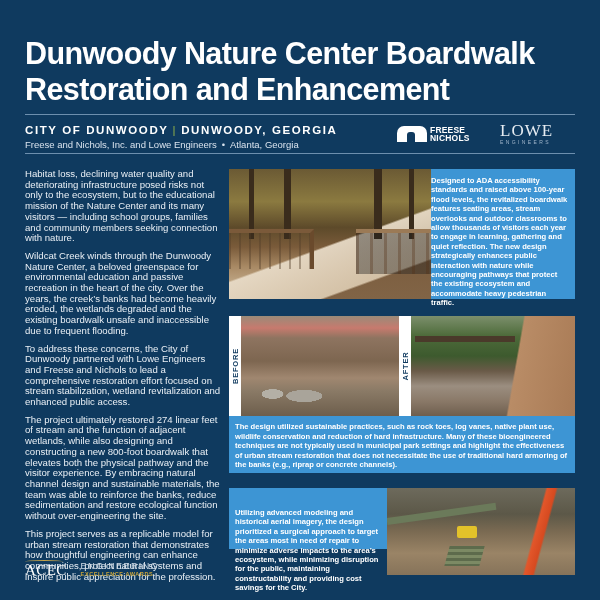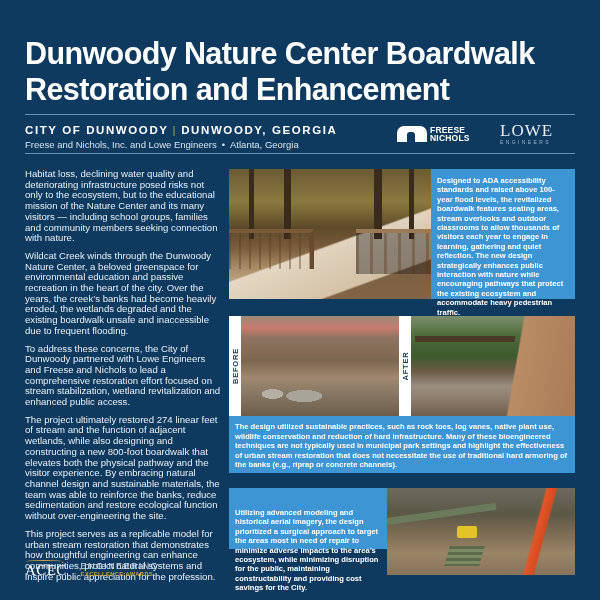--- a/index.html
+++ b/index.html
@@ -57,21 +57,21 @@
 
   .p1 { left: 229px; top: 169px; width: 202px; height: 130px;
         background:
           linear-gradient(160deg, rgba(0,0,0,0) 55%, rgba(231,218,198,0.95) 56%, rgba(214,196,170,0.9) 80%, rgba(120,90,60,0.9) 81%),
           linear-gradient(180deg, #6b5a34 0%, #8b7a40 25%, #5d4a2a 45%, #7a5b3a 60%, #a88964 75%, #d5c2a4 100%);
   }
   .p1 .rail1 { position: absolute; left: 0; top: 60px; width: 85px; height: 40px; border-top: 4px solid #7b5a3a; border-right: 4px solid #6a4a2c; background: repeating-linear-gradient(90deg, rgba(80,60,40,0.4) 0 2px, transparent 2px 10px); }
   .p1 .rail2 { position: absolute; left: 127px; top: 60px; width: 75px; height: 45px; border-top: 4px solid #9b7a56; background: repeating-linear-gradient(90deg, rgba(60,40,25,0.6) 0 3px, rgba(30,30,30,0.4) 3px 14px); }
   .p1 .tree { position: absolute; top: 0; width: 5px; height: 70px; background: #3a2c1c; }
   .c1 { left: 431px; top: 169px; width: 144px; height: 130px;
-        font-size: 7.6px; line-height: 9.4px; padding: 7px 6px 6px 6px; }
+        font-size: 7.6px; line-height: 9.4px; padding: 7px 6px 6px 0; }
 
   .label-strip { position: absolute; background: #ffffff; width: 12px; }
   .label-strip span { position: absolute; left: 50%; top: 50%; transform: translate(-50%,-50%) rotate(-90deg); font-size: 7.5px; font-weight: bold; letter-spacing: 0.8px; color: #0f3a5f; white-space: nowrap; }
   .lb1 { left: 229px; top: 316px; height: 100px; }
   .lb2 { left: 399px; top: 316px; height: 100px; }
   .p-before { left: 241px; top: 316px; width: 158px; height: 100px;
     background:
       radial-gradient(ellipse 30px 10px at 40% 80%, #a9a49a 0 60%, transparent 61%),
       radial-gradient(ellipse 18px 8px at 20% 78%, #b4b0a6 0 60%, transparent 61%),
       linear-gradient(180deg, #9a8a78 0%, #c77a6e 12%, #8e7460 22%, #7d6650 45%, #a08770 62%, #8a7a66 75%, #6d5e4c 100%); }

